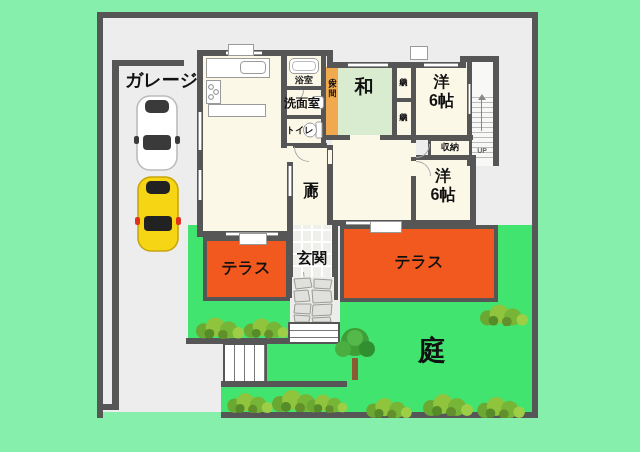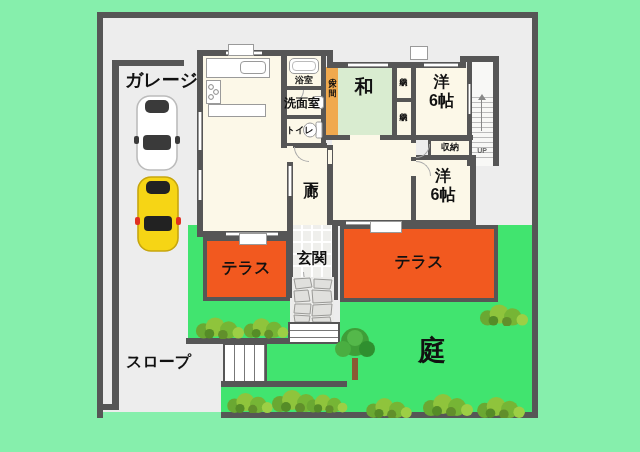--- a/index.html
+++ b/index.html
@@ -240,15 +240,14 @@
   <div class="lb vert" style="left:327px;top:72px;font-size:8px;">床の間</div>
   <div class="lb vert" style="left:398px;top:71px;font-size:8px;">収納</div>
   <div class="lb vert" style="left:398px;top:106px;font-size:8px;">収納</div>
   <div class="lb ctr" style="left:428px;top:142px;width:44px;font-size:9px;">収納</div>
   <div class="lb vert" style="left:302px;top:170px;font-size:15px;">廊下</div>
   <div class="lb ctr" style="left:291px;top:249px;width:42px;font-size:15px;">玄関</div>
   <div class="lb ctr" style="left:470px;top:147px;width:24px;font-size:7px;color:#666;">UP</div>
   <div class="lb ctr" style="left:206px;top:258px;width:80px;font-size:16px;">テラス</div>
   <div class="lb ctr" style="left:380px;top:252px;width:78px;font-size:16px;">テラス</div>
   <div class="lb" style="left:418px;top:334px;font-size:28px;">庭</div>
-  <div class="lb" style="left:126px;top:352px;font-size:16px;">スロープ</div>
 
 </div>
 
 </body></html>

